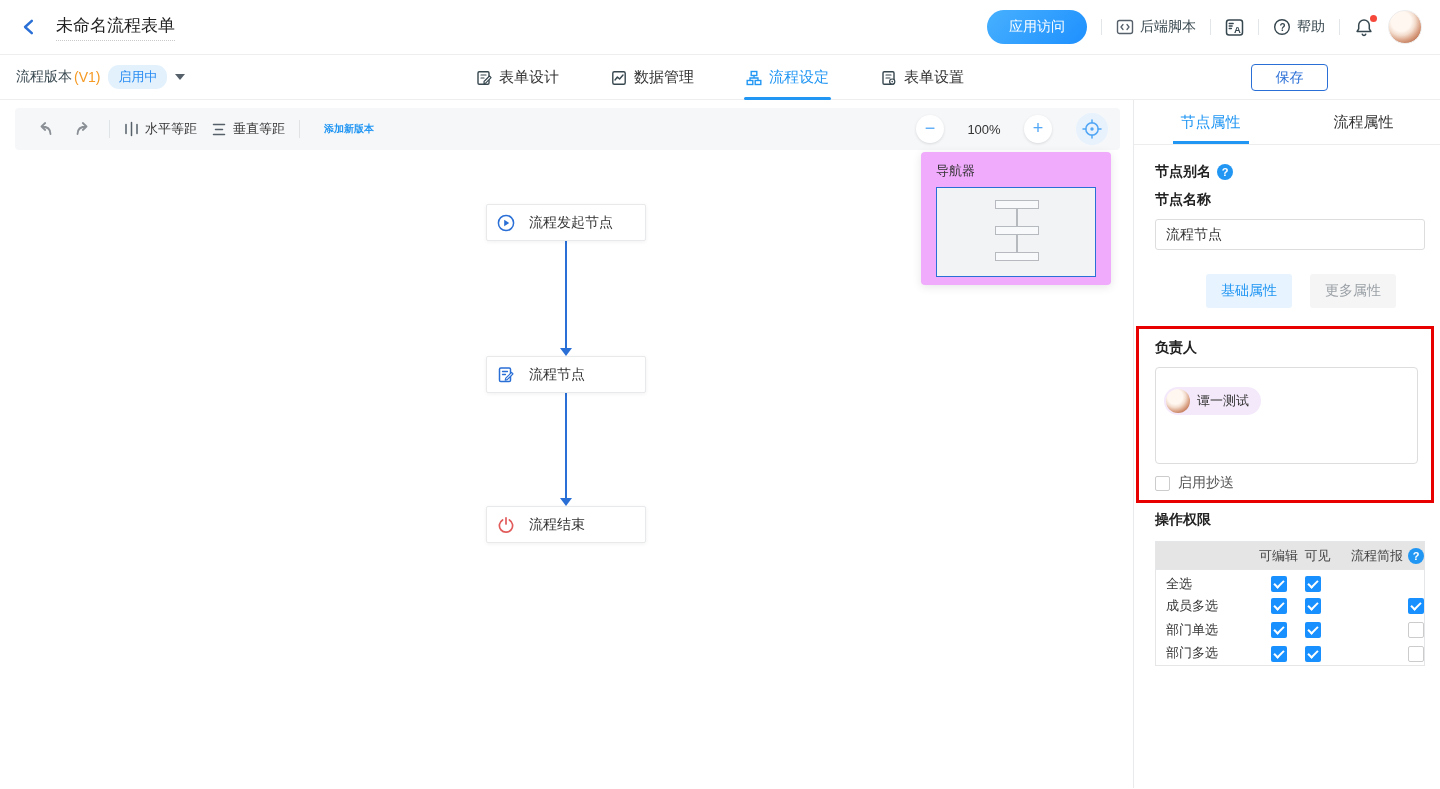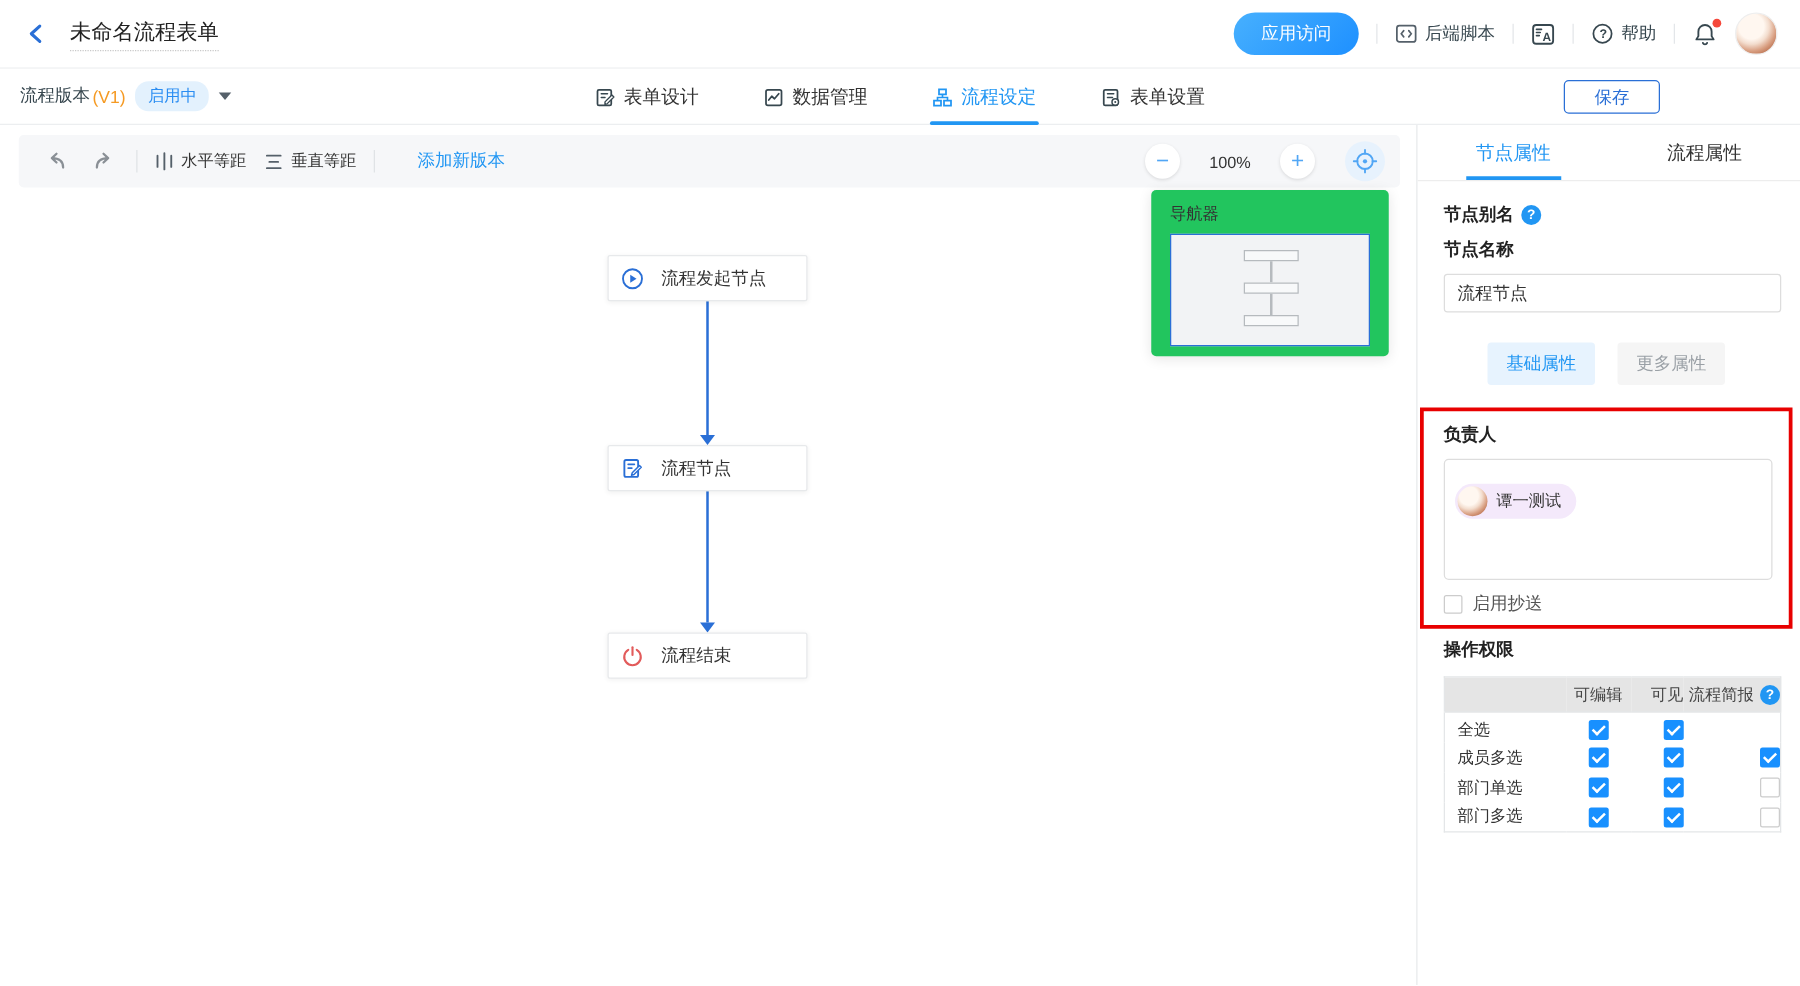--- a/index.html
+++ b/index.html
@@ -43,30 +43,30 @@
   
   .main { display:flex; height:688px; }
   .canvas { position:relative; width:1134px; border-right:1px solid #e8eaec; background:#fff; overflow:hidden; }
 
   
   .canvas-toolbar { position:absolute; left:15px; top:8px; width:1105px; height:42px; background:#f6f7f9;
     border-radius:4px; display:flex; align-items:center; padding:0 12px 0 18px; gap:14px; }
   .ct-icon-btn { display:flex; align-items:center; justify-content:center; width:24px; height:24px; cursor:pointer; }
   .ct-divider { width:1px; height:18px; background:#e0e3e6; }
   .ct-text-btn { display:flex; align-items:center; gap:6px; color:#333; font-size:13px; cursor:pointer; }
-  .ct-link { color:#2196f3; font-size:14px; cursor:pointer; margin-left:20px; }
+  .ct-link { color:#2196f3; font-size:10px; cursor:pointer; margin-left:10px;font-weight:bold; }
   .ct-spacer { flex:1; }
   .zoom-circle { width:28px; height:28px; border-radius:50%; background:#fff; box-shadow:0 1px 3px rgba(0,0,0,.12);
     color:#51a6f5; font-size:18px; line-height:26px; text-align:center; cursor:pointer; user-select:none; }
   .zoom-level { width:52px; text-align:center; color:#333; font-size:13px; }
   .target-btn { width:32px; height:32px; border-radius:50%; background:#e7f2fd; display:flex; align-items:center;
     justify-content:center; margin-left:10px; cursor:pointer; }
 
   
-  .navigator { position:absolute; right:22px; top:52px; width:190px; height:133px; background:#22c55e; border-radius:4px;
+  .navigator { position:absolute; right:22px; top:52px; width:190px; height:133px; background:#f0abfc; border-radius:4px;
     box-shadow:0 2px 10px rgba(0,0,0,.1); padding:10px 15px; }
   .nav-title { font-size:13px; color:#333; margin-bottom:7px; }
   .minimap { width:160px; height:90px; background:#f2f3f5; border:1px solid #2a6fd6; position:relative; cursor:pointer; }
   .mini-node { position:absolute; left:58px; width:44px; height:9px; background:#f8f9fa; border:1px solid #b6babe; }
   .mini-line { position:absolute; left:79px; width:2px; background:#b6babe; }
 
   
   .flow-node { position:absolute; left:486px; width:160px; height:37px; background:#fff; border:1px solid #e7e9eb;
     border-radius:2px; box-shadow:0 1px 4px rgba(0,0,0,.06); display:flex; align-items:center; gap:14px;
     padding-left:10px; cursor:pointer; }
@@ -83,21 +83,21 @@
   .panel-tab.active { color:#2196f3; }
   .panel-tab.active::after { content:""; position:absolute; left:50%; transform:translateX(-50%); bottom:0;
     width:76px; height:3px; background:#2196f3; }
   .panel-body { padding:12px 15px 0 21px; }
   .field-label { display:flex; align-items:center; gap:6px; font-weight:bold; font-size:14px; color:#222; margin:6px 0 10px; }
   .q-badge { width:16px; height:16px; border-radius:50%; background:#2196f3; color:#fff; font-size:11px; font-weight:bold;
     display:inline-flex; align-items:center; justify-content:center; cursor:pointer; }
   .text-input { width:100%; height:31px; border:1px solid #ddd; border-radius:3px; padding:0 10px; font-size:14px;
     color:#333; outline:none; font-family:inherit; }
   .input-gap { margin-bottom:20px; }
-  .attr-btns { display:flex; gap:18px; margin:24px 0 18px;padding-left:35px; }
+  .attr-btns { display:flex; gap:18px; margin:24px 16px 18px;padding-left:35px; }
   .attr-btn { border:none; border-radius:3px; padding:8px 15px; font-size:14px; cursor:pointer; }
   .attr-btn.active { background:#e7f3fe; color:#2196f3; }
   .attr-btn.plain { background:#f5f5f5; color:#9aa0a6; }
 
   .owner-section { position:relative; border:3px solid #e80000; margin:0 -9px 6px -19px; padding:4px 13px 8px 16px; }
   .owner-box { border:1px solid #ddd; border-radius:4px; height:97px; padding:8px; }
   .owner-chip { display:inline-flex; align-items:center; gap:7px; background:#f4e9fb; border-radius:14px;
     padding:2px 12px 2px 2px; cursor:pointer;margin-top:11px; }
   .chip-avatar { width:24px; height:24px; border-radius:50%;
     background:radial-gradient(circle at 38% 32%, #fff7f0 0 34%, #f3ddce 48%, #d9a083 66%, #b0603d 88%, #8d4a2f); }
@@ -105,21 +105,21 @@
   .cc-row { display:flex; align-items:center; gap:8px; margin-top:10px; color:#555; font-size:14px; }
   .cc-checkbox { width:15px; height:15px; border:1px solid #ccc; border-radius:2px; background:#fff; cursor:pointer; }
 
   .perm-title { font-weight:bold; font-size:14px; color:#222; margin:8px 0 12px; }
   .perm-table { width:100%; border:1px solid #e4e6e8; border-collapse:collapse; }
   .perm-table th { background:#e5e5e5; border-bottom:1px solid #e4e6e8; height:28px; font-weight:normal;
     font-size:13px; color:#444; }
   .perm-table td { height:24px; font-size:13px; color:#333; }
   .perm-table td:first-child { padding-left:10px; }
   .perm-table th:nth-child(2), .perm-table td:nth-child(2) { width:52px; text-align:center; }
-  .perm-table th:nth-child(3), .perm-table td:nth-child(3) { width:42px; text-align:right;margin-left:37px; }
+  .perm-table th:nth-child(3), .perm-table td:nth-child(3) { width:42px; text-align:left;margin-left:37px; }
   .perm-table th:nth-child(4), .perm-table td:nth-child(4) { width:78px; text-align:right; }
   .perm-table tbody tr:first-child td { padding-top:4px; }
   .th-flex { display:inline-flex; align-items:center; gap:5px; }
   .cb { display:inline-block; width:16px; height:16px; border-radius:2px; position:relative; vertical-align:middle; cursor:pointer; }
   .cb.on { background:#1890ff; }
   .cb.on::after { content:""; position:absolute; left:5px; top:2px; width:4px; height:8px;
     border:solid #fff; border-width:0 2px 2px 0; transform:rotate(45deg); }
   .cb.off { background:#fff; border:1px solid #ccc; }
   svg { display:block; }
 </style>

